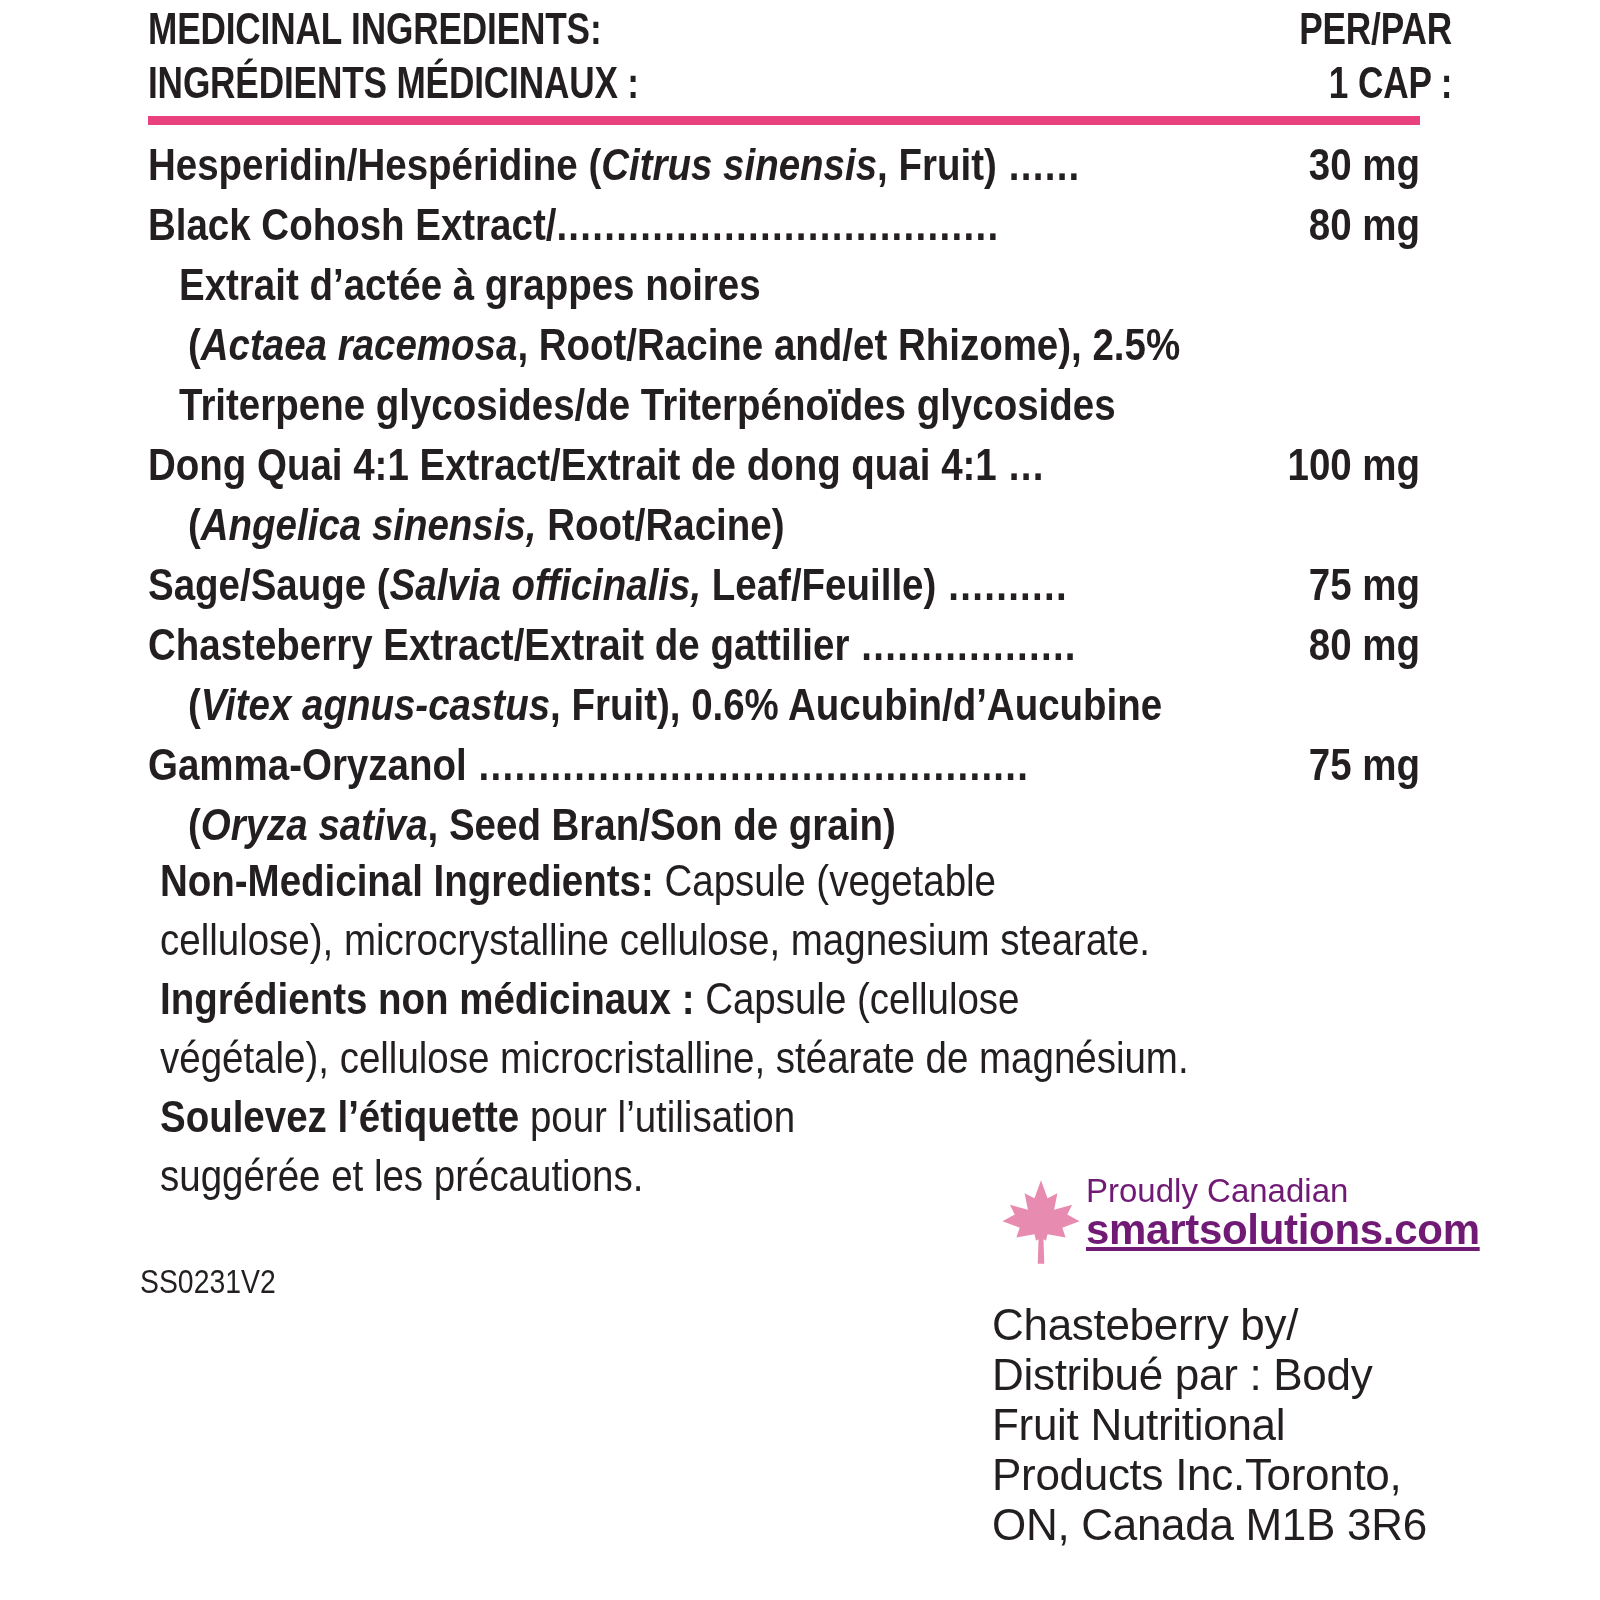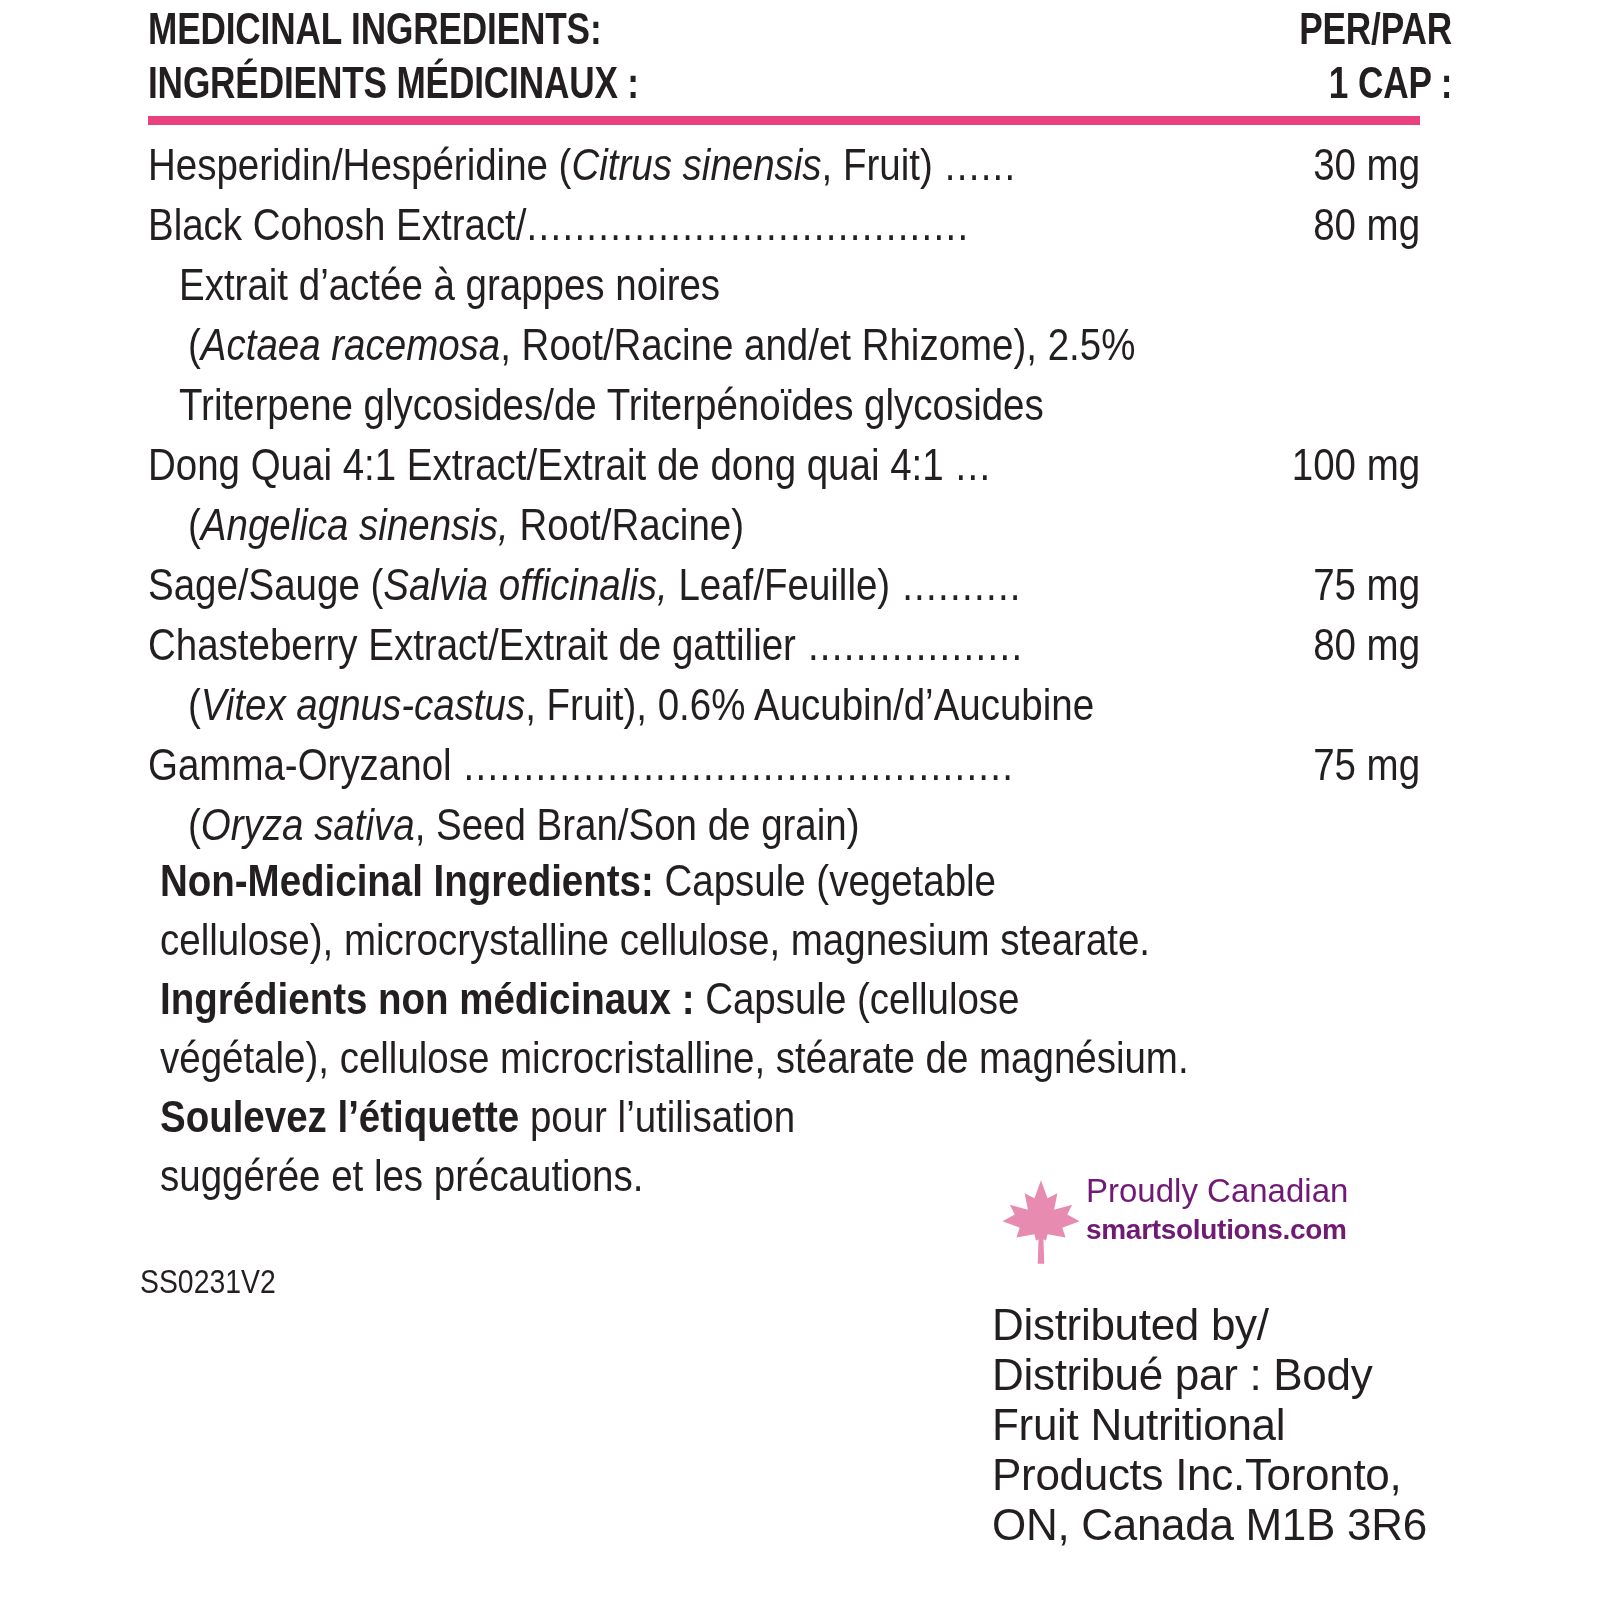--- a/index.html
+++ b/index.html
@@ -57,20 +57,21 @@
     height: 9px;
     background: #e8417e;
   }
 
   
   #ingredients {
     position: absolute;
     left: 148px;
     top: 136px;
     width: 1272px;
+    font-weight: bold;
   }
   .irow {
     position: relative;
     height: 60px;
     white-space: nowrap;
     overflow: hidden;
   }
   .iname {
     position: absolute;
     left: 0;
@@ -156,23 +157,24 @@
     width: 360px;
   }
   .badge-line {
     font-size: 33px;
     line-height: 38px;
     white-space: nowrap;
     color: #701a75;
   }
   .badge-line.bold {
     font-weight: bold;
-    font-size: 28px;
+    font-size: 42px;
     line-height: 40px;
     letter-spacing: -0.3px;
+    text-decoration: underline;
   }
 
   
   #distributor {
     position: absolute;
     left: 992px;
     top: 1300px;
     width: 470px;
   }
   .dist-line {
@@ -257,18 +259,18 @@
       <path id="leaf-path" d="M50 4 L58 26 L70 20 L66 40 L88 34 L82 46 L97 54 L76 62 L80 74 L58 70 L56 78 L53 76 L54 106 L46 106 L47 76 L44 78 L42 70 L20 74 L24 62 L3 54 L18 46 L12 34 L34 40 L30 20 L42 26 Z" fill="#e88bb0"></path>
     </svg>
   </div>
   <div id="badge-text">
     <div class="badge-line">Proudly Canadian</div>
     <div class="badge-line bold">smartsolutions.com</div>
   </div>
 </div>
 
 <div id="distributor">
-    <div class="dist-line">Distributed by/</div>
+    <div class="dist-line">Chasteberry by/</div>
     <div class="dist-line">Distribué par : Body</div>
     <div class="dist-line">Fruit Nutritional</div>
     <div class="dist-line">Products Inc.Toronto,</div>
     <div class="dist-line">ON, Canada M1B 3R6</div>
   </div>
 
 </body></html>

